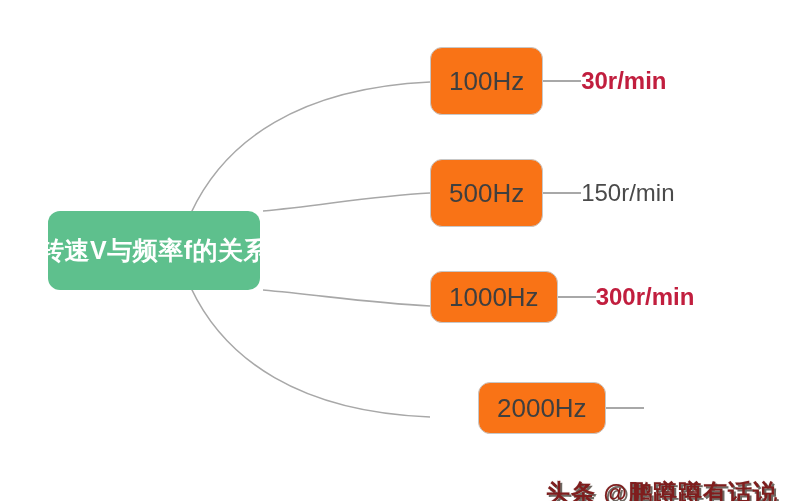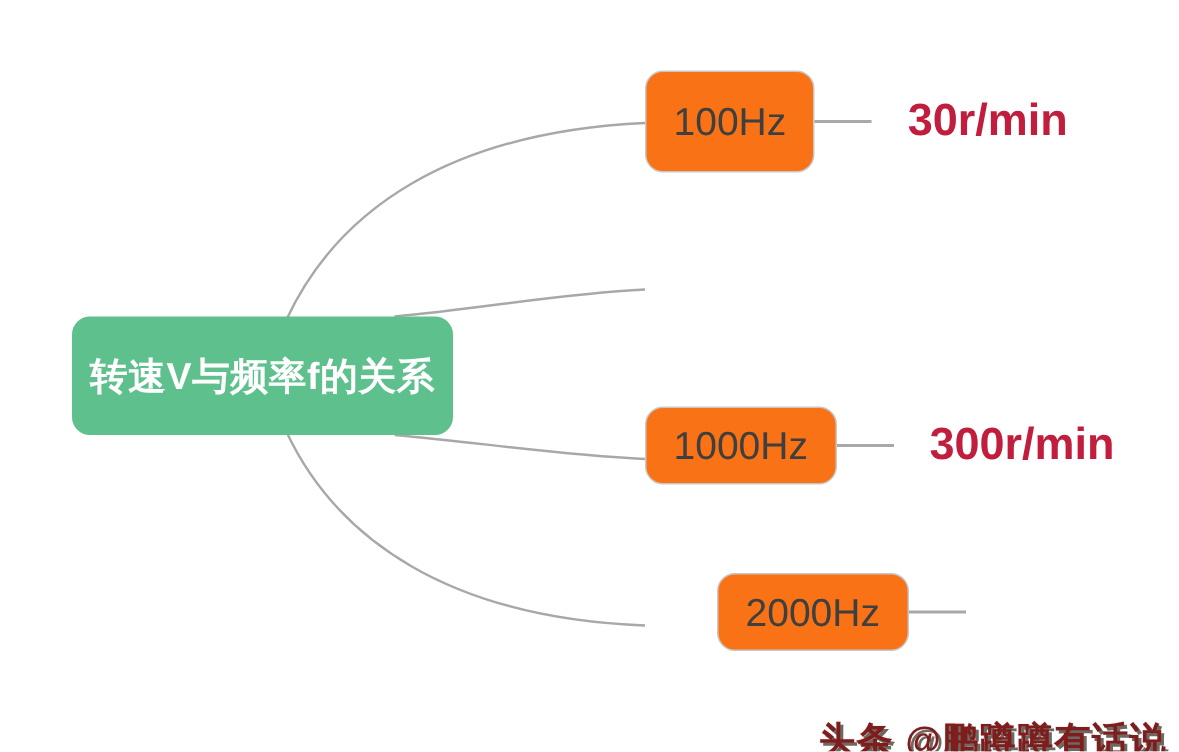--- a/index.html
+++ b/index.html
@@ -28,21 +28,21 @@
     position: absolute;
     inset: 0;
     width: 786px;
     height: 501px;
   }
 
   .root-node {
     position: absolute;
     left: 48px;
     top: 211px;
-    width: 254px;
+    width: 212px;
     height: 79px;
     background: var(--root_bg);
     border-radius: 12px;
     display: flex;
     align-items: center;
     justify-content: center;
   }
   .root-node .root-label {
     color: var(--root_text);
     font-size: 25px;
@@ -78,22 +78,22 @@
   }
   .row-3 .freq-box, .row-4 .freq-box { height: 52px; }
 
   .connector {
     width: 38px;
     height: 0;
     border-top: 2px solid var(--line);
   }
 
   .speed-label {
-    margin-left: 24px;
-    font-size: 30px;
+    margin-left: 0;
+    font-size: 24px;
     color: var(--normal_text);
     white-space: nowrap;
   }
   .speed-label.emphasis {
     color: var(--emphasis_text);
     font-weight: 700;
   }
 
   .watermark {
     position: absolute;
@@ -126,20 +126,27 @@
   </div>
 
   <div class="branch-row row-1">
     <div class="freq-box">
       <span>100Hz</span>
     </div>
     <div class="connector"></div>
     <span class="speed-label emphasis">30r/min</span>
   </div>
 
+  <div class="branch-row row-2">
+    <div class="freq-box">
+      <span>500Hz</span>
+    </div>
+    <div class="connector"></div>
+    <span class="speed-label">150r/min</span>
+  </div>
 
   <div class="branch-row row-3">
     <div class="freq-box">
       <span>1000Hz</span>
     </div>
     <div class="connector"></div>
     <span class="speed-label emphasis">300r/min</span>
   </div>
 
   <div class="branch-row row-4">

